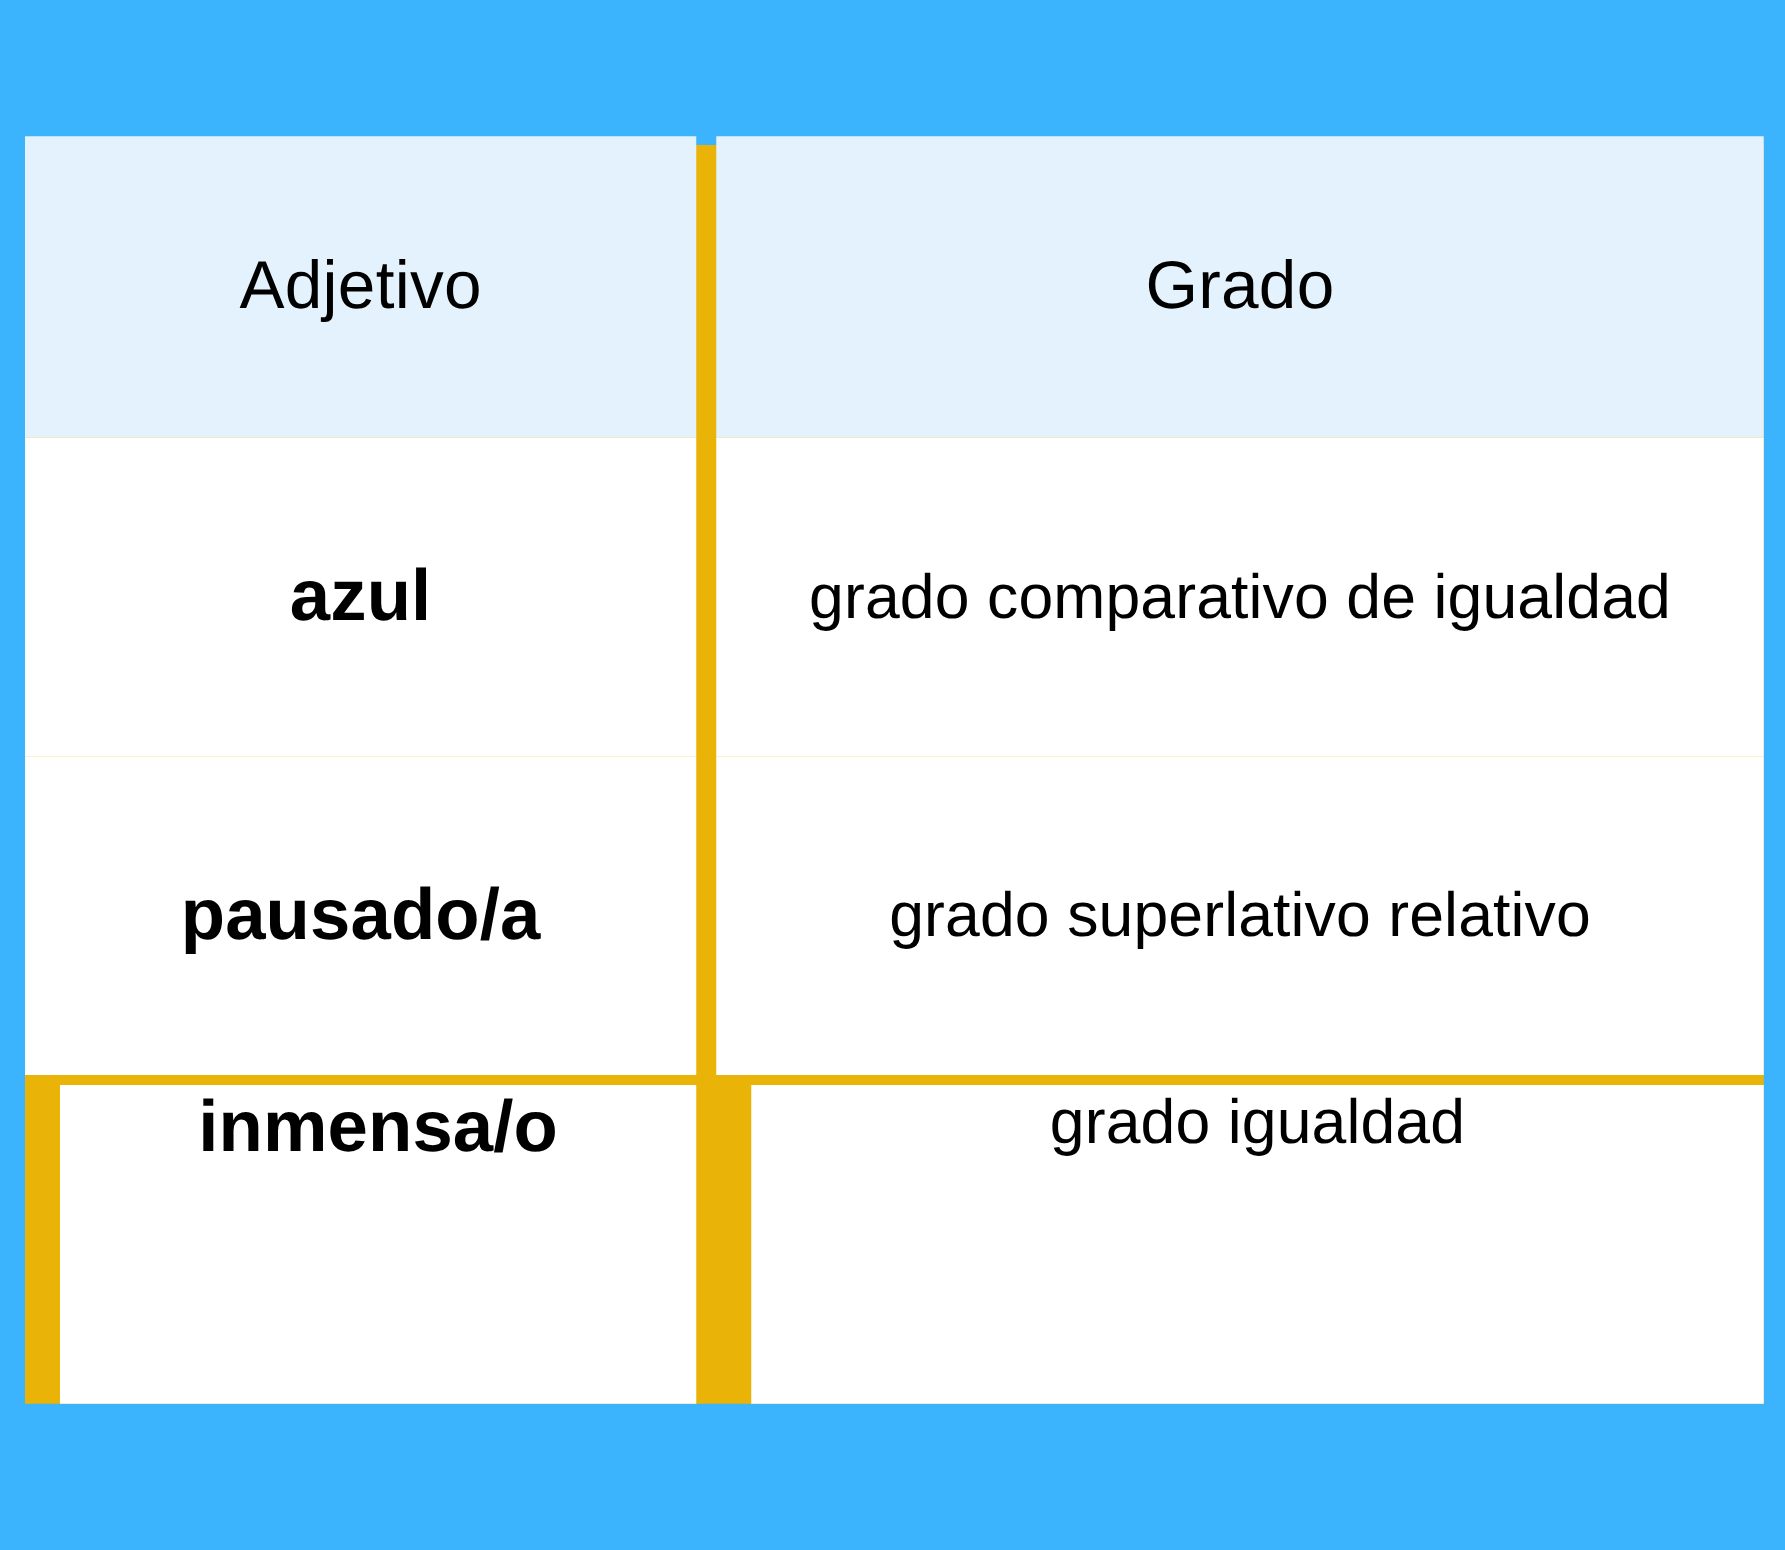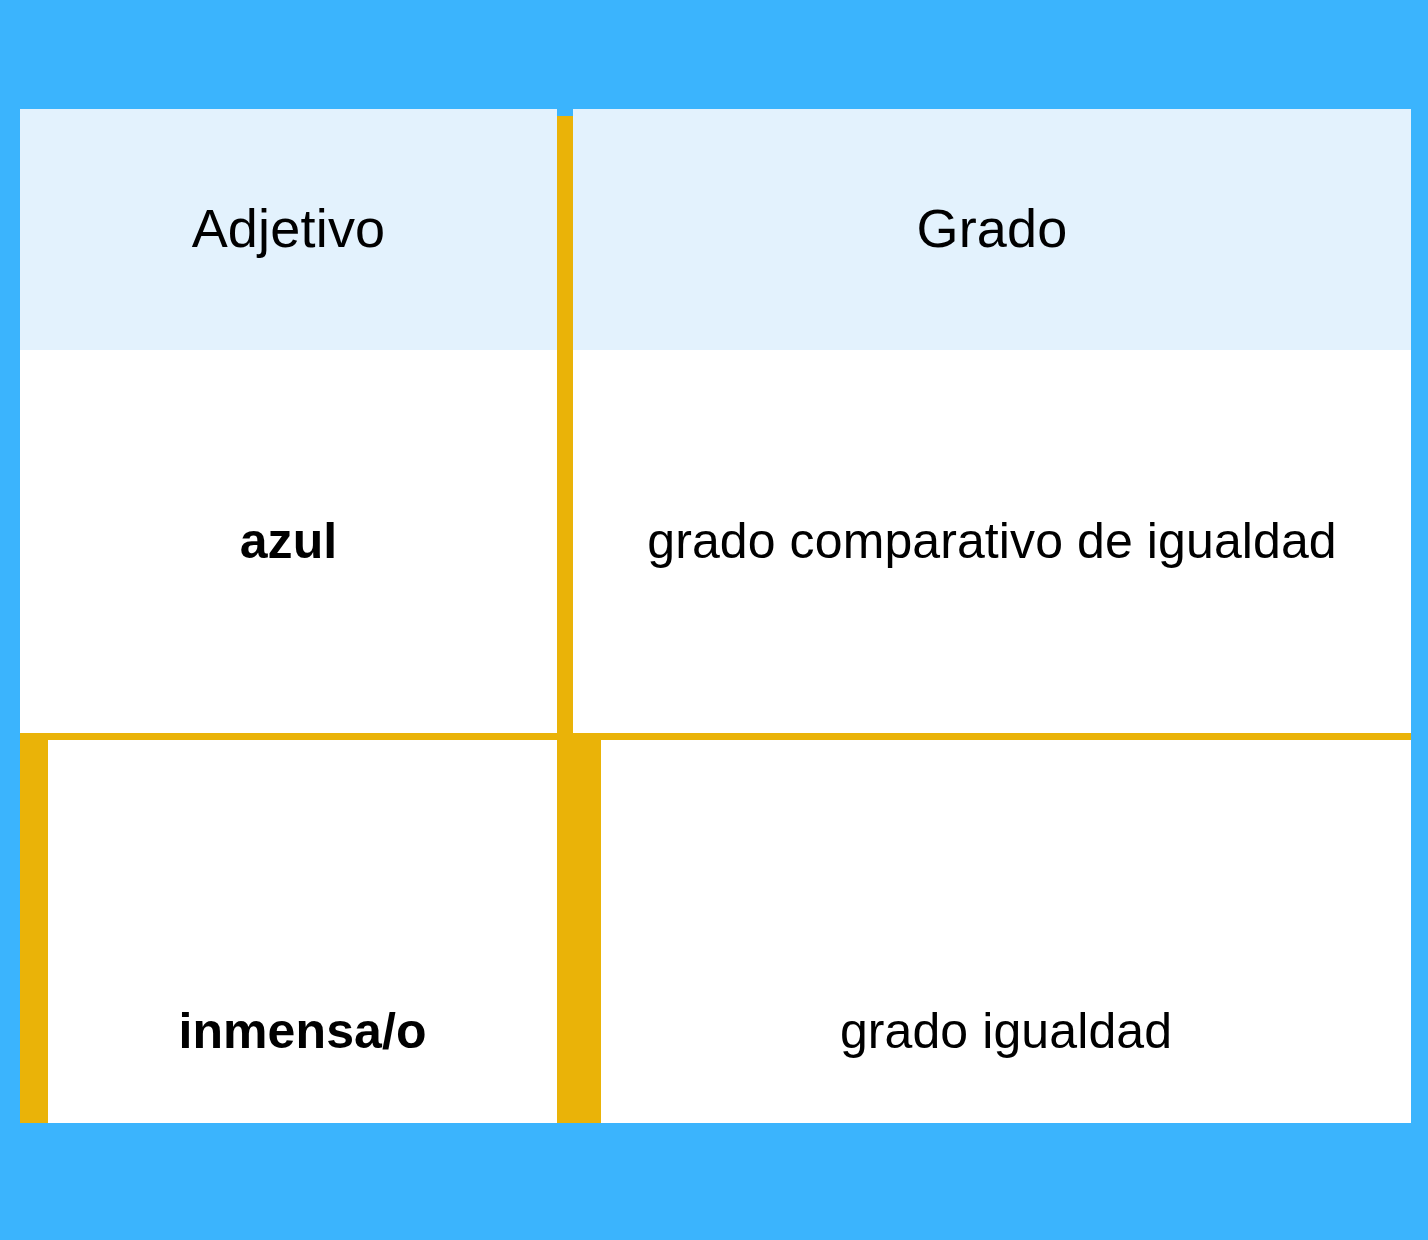--- a/index.html
+++ b/index.html
@@ -75,34 +75,34 @@
     width: 100%;
   }
 
   .header-text {
     font-size: 54px;
     font-weight: 400;
     letter-spacing: 0.2px;
   }
 
   .adj-text {
-    font-size: 50px;
+    font-size: 58px;
     font-weight: 700;
     letter-spacing: 0.1px;
   }
 
   .grado-text {
     font-size: 50px;
     font-weight: 400;
     letter-spacing: 0.1px;
   }
 
   
   .cell.align-upper {
-    align-items: flex-end;
+    align-items: flex-start;
     padding-bottom: 62px;
     margin-left: 28px;
   }
 </style>
 </head>
 <body>
 
 <div class="page">
 
   <table class="grade-table">
@@ -134,20 +134,32 @@
             <span class="txt adj-text">azul</span>
           </div>
         </td>
         <td>
           <div class="cell pad-b">
             <span class="txt grado-text">grado comparativo de igualdad</span>
           </div>
         </td>
       </tr>
 
+      <tr class="row-body">
+        <td>
+          <div class="cell pad-r pad-b">
+            <span class="txt adj-text">pausado/a</span>
+          </div>
+        </td>
+        <td>
+          <div class="cell pad-b">
+            <span class="txt grado-text">grado superlativo relativo</span>
+          </div>
+        </td>
+      </tr>
 
       <tr class="row-body">
         <td>
           <div class="cell align-upper pad-r">
             <span class="txt adj-text">inmensa/o</span>
           </div>
         </td>
         <td>
           <div class="cell align-upper">
             <span class="txt grado-text">grado igualdad</span>

